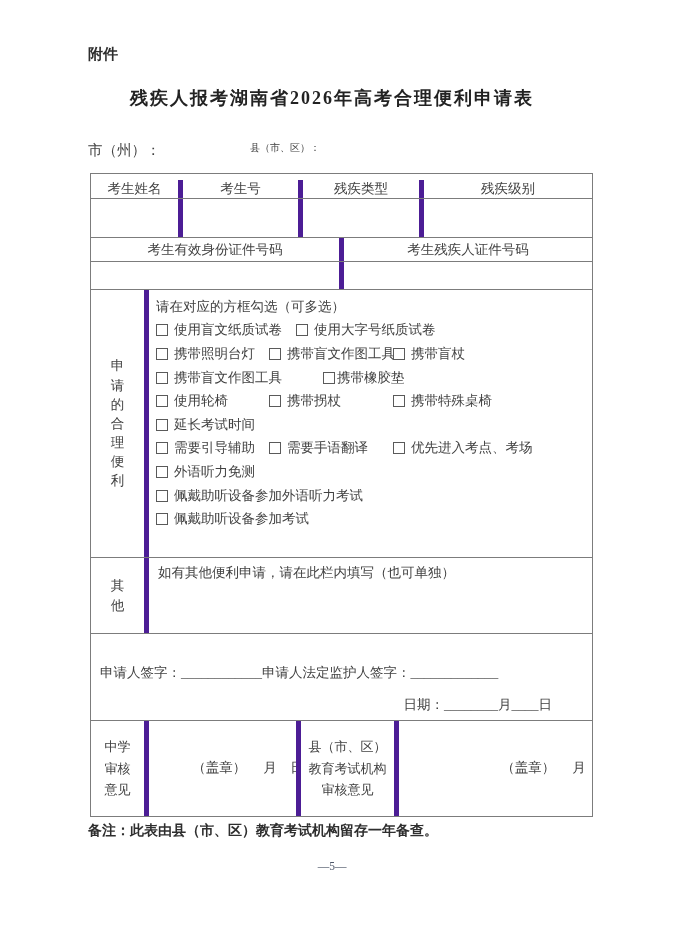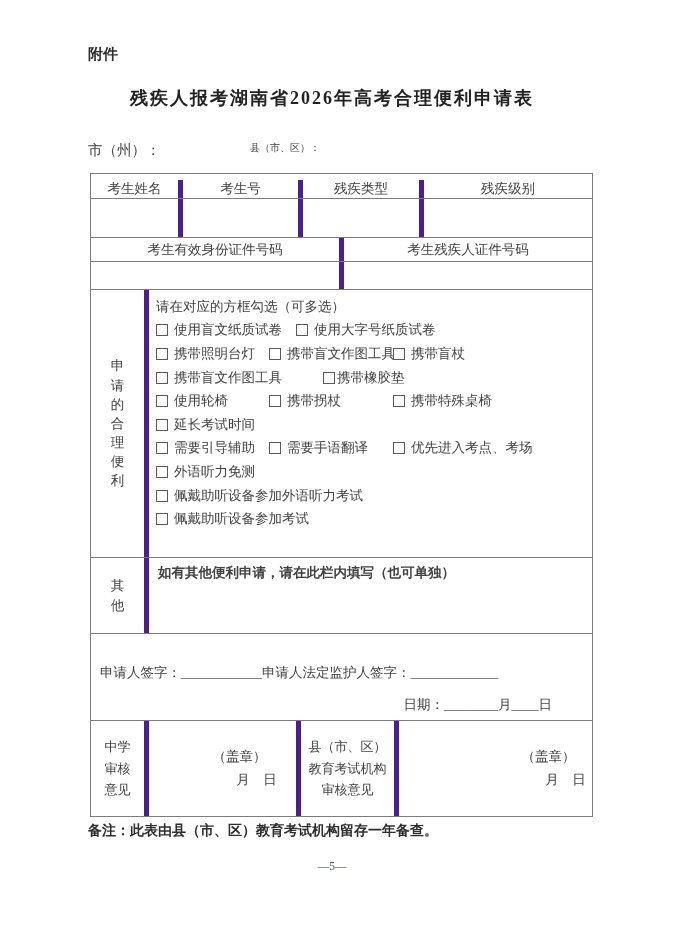--- a/index.html
+++ b/index.html
@@ -60,31 +60,30 @@
   .chk-box {
     display:inline-block; width:10px; height:10px;
     border:1px solid #5a5a5a; margin-right:6px; flex:0 0 auto;
     background:#fff;
   }
   .chk-box.tight { margin-right:2px; }
 
   .other-cell {
     flex:1 1 auto; display:block; padding:6px 8px 0 9px;
     align-items:flex-start;
-    font-weight:bold;
   }
 
   .sig-line1 { position:absolute; top:30px; left:9px; white-space:nowrap; }
   .sig-line2 { position:absolute; top:62px; right:40px; white-space:nowrap; }
 
   .review-label { flex-direction:column; line-height:1.65; font-size:13px; text-align:center; }
   .rev-c1 { width:53px;  flex:0 0 53px; }
   .rev-c2 { width:152px; flex:0 0 152px; }
   .rev-c3 { width:98px;  flex:0 0 98px; }
-  .stamp-block { display:flex; flex-direction:column; align-items:center; line-height:1.7; }
+  .stamp-block { display:flex; flex-direction:row; align-items:center; line-height:1.7; }
   .stamp-shift-a { transform:translateX(17px); }
   .stamp-shift-b { transform:translateX(53px); }
   .stamp-date { transform:translateX(17px); }
 
   .note {
     position:absolute; left:88px; top:822px;
     font-family:"Liberation Sans","DejaVu Sans",sans-serif;
     font-weight:700; font-size:14px; color:#2e2e2e;
   }
   .page-number {

